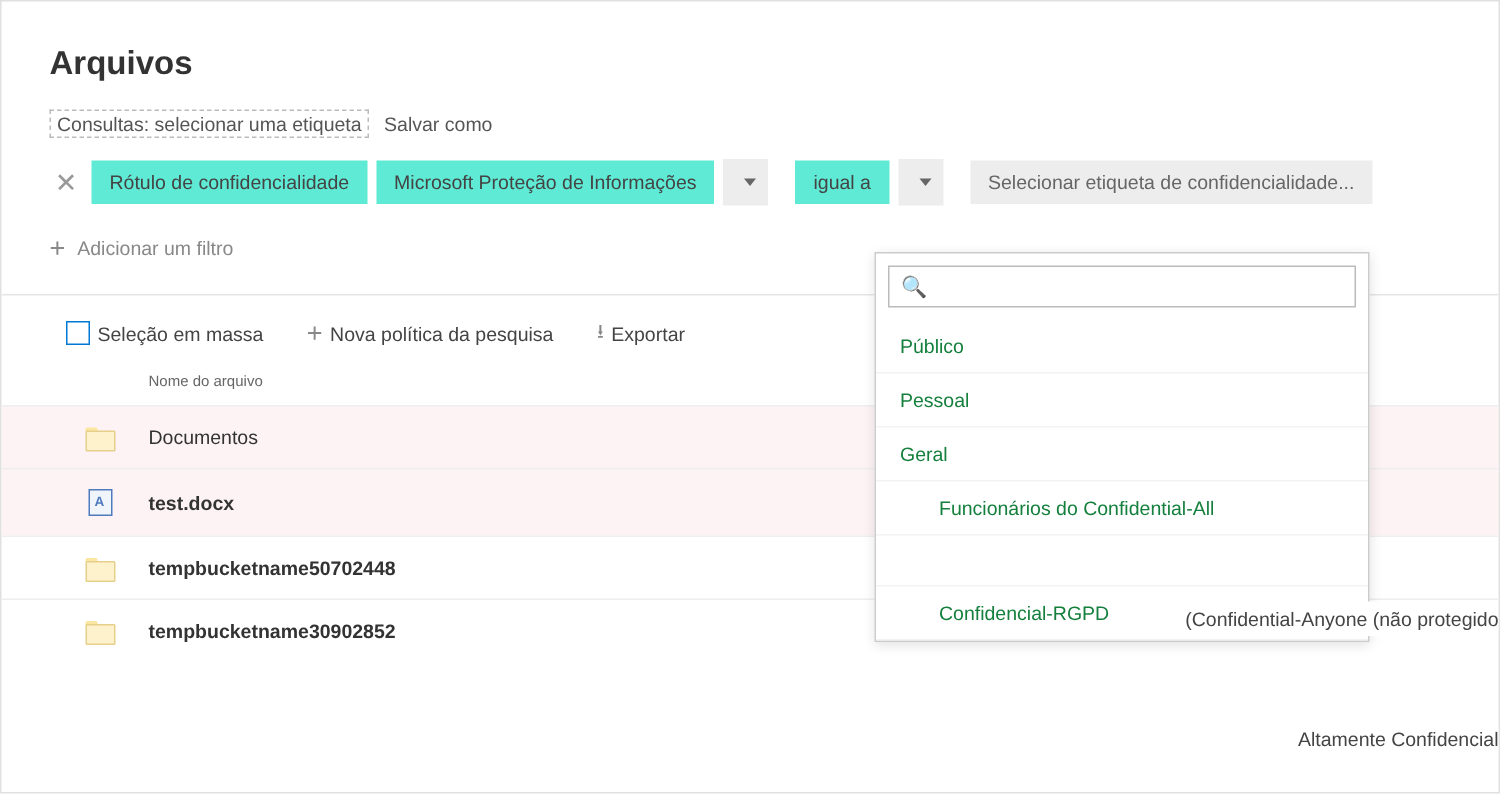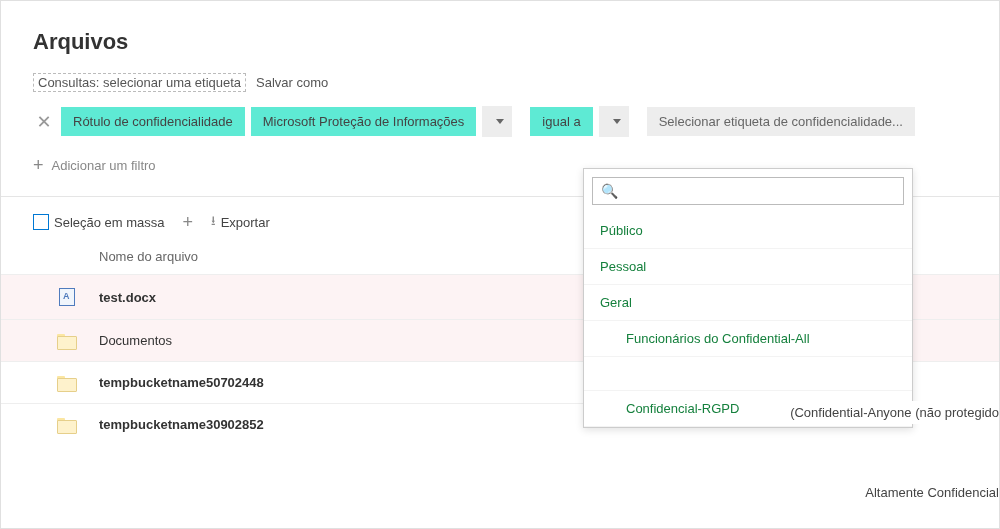--- a/index.html
+++ b/index.html
@@ -18,24 +18,24 @@
     .select-sens { padding: 7px 12px; background: #ededed; color: #666; flex: 0 0 auto; font-size: 13px; cursor: pointer; }
     .caret-box { background: #ededed; padding: 7px 8px; height: 31px; display:inline-flex; align-items:center; cursor:pointer;}
     
     .add-filter-row { padding: 6px 32px 20px; display: flex; align-items: center; gap: 8px; color: #888; }
     .plus-icon { font-size: 18px; color: #888; }
     
     .divider { border-top: 1px solid #e5e5e5; }
     
     .actions-row { padding: 14px 32px 10px; display: flex; align-items: center; gap: 8px; font-size: 13px; color: #444; }
     .checkbox { width: 16px; height: 16px; border: 1.5px solid #0078d4; background: #fff; display: inline-block; vertical-align: middle; }
-    .action-item { display: inline-flex; align-items: center; gap: 5px; margin-right: 10px; cursor: pointer; }
+    .action-item { display: inline-flex; align-items: center; gap: 5px; margin-right: 10px; cursor: pointer; margin-left: 11px; }
     .download-icon { color: #888; }
     
-    .col-header { padding: 6px 16px 10px 98px; font-size: 13px; color: #666; }
+    .col-header { padding: 6px 16px 10px 98px; font-size: 10px; color: #666; }
     
     .file-rows { }
     .file-row { padding: 13px 32px; display: flex; align-items: center; gap: 20px; border-top: 1px solid #eee; }
     .file-row.selected { background: #fdf3f4; }
     .file-icon-cell { width: 46px; display: flex; justify-content: flex-end; padding-right: 4px; }
     .file-name { font-weight: 600; color: #333; }
     .file-name.light { font-weight: 400; }
     
     .folder-icon { display: inline-block; width: 18px; height: 13px; position: relative; }
     .folder-icon::before { content: ''; position: absolute; top: 0; left: 0; width: 8px; height: 3px; background: #fbe6a2; border-radius: 1px 1px 0 0; }
@@ -99,41 +99,42 @@
 
 <div class="divider"></div>
 
 <div class="actions-row">
   <span class="action-item">
     <span class="checkbox"></span>
     <span>Seleção em massa</span>
   </span>
   <span class="action-item">
     <span class="plus-icon">+</span>
+    <span>Nova política da pesquisa</span>
   </span>
   <span class="action-item">
     <span class="download-icon">⭳</span>
     <span>Exportar</span>
   </span>
 </div>
 
 <div class="col-header">Nome do arquivo</div>
 
 <div class="file-rows" id="file-rows">
     <div class="file-row selected">
       <div class="file-icon-cell">
+        <span class="folder-icon"></span>
+      </div>
+      <span class="file-name light">Documentos</span>
+    </div>
+    <div class="file-row selected">
+      <div class="file-icon-cell">
         <span class="docx-icon"></span>
       </div>
       <span class="file-name">test.docx</span>
-    </div>
-    <div class="file-row selected">
-      <div class="file-icon-cell">
-        <span class="folder-icon"></span>
-      </div>
-      <span class="file-name light">Documentos</span>
     </div>
     <div class="file-row">
       <div class="file-icon-cell">
         <span class="folder-icon"></span>
       </div>
       <span class="file-name">tempbucketname50702448</span>
     </div>
     <div class="file-row">
       <div class="file-icon-cell">
         <span class="folder-icon"></span>

